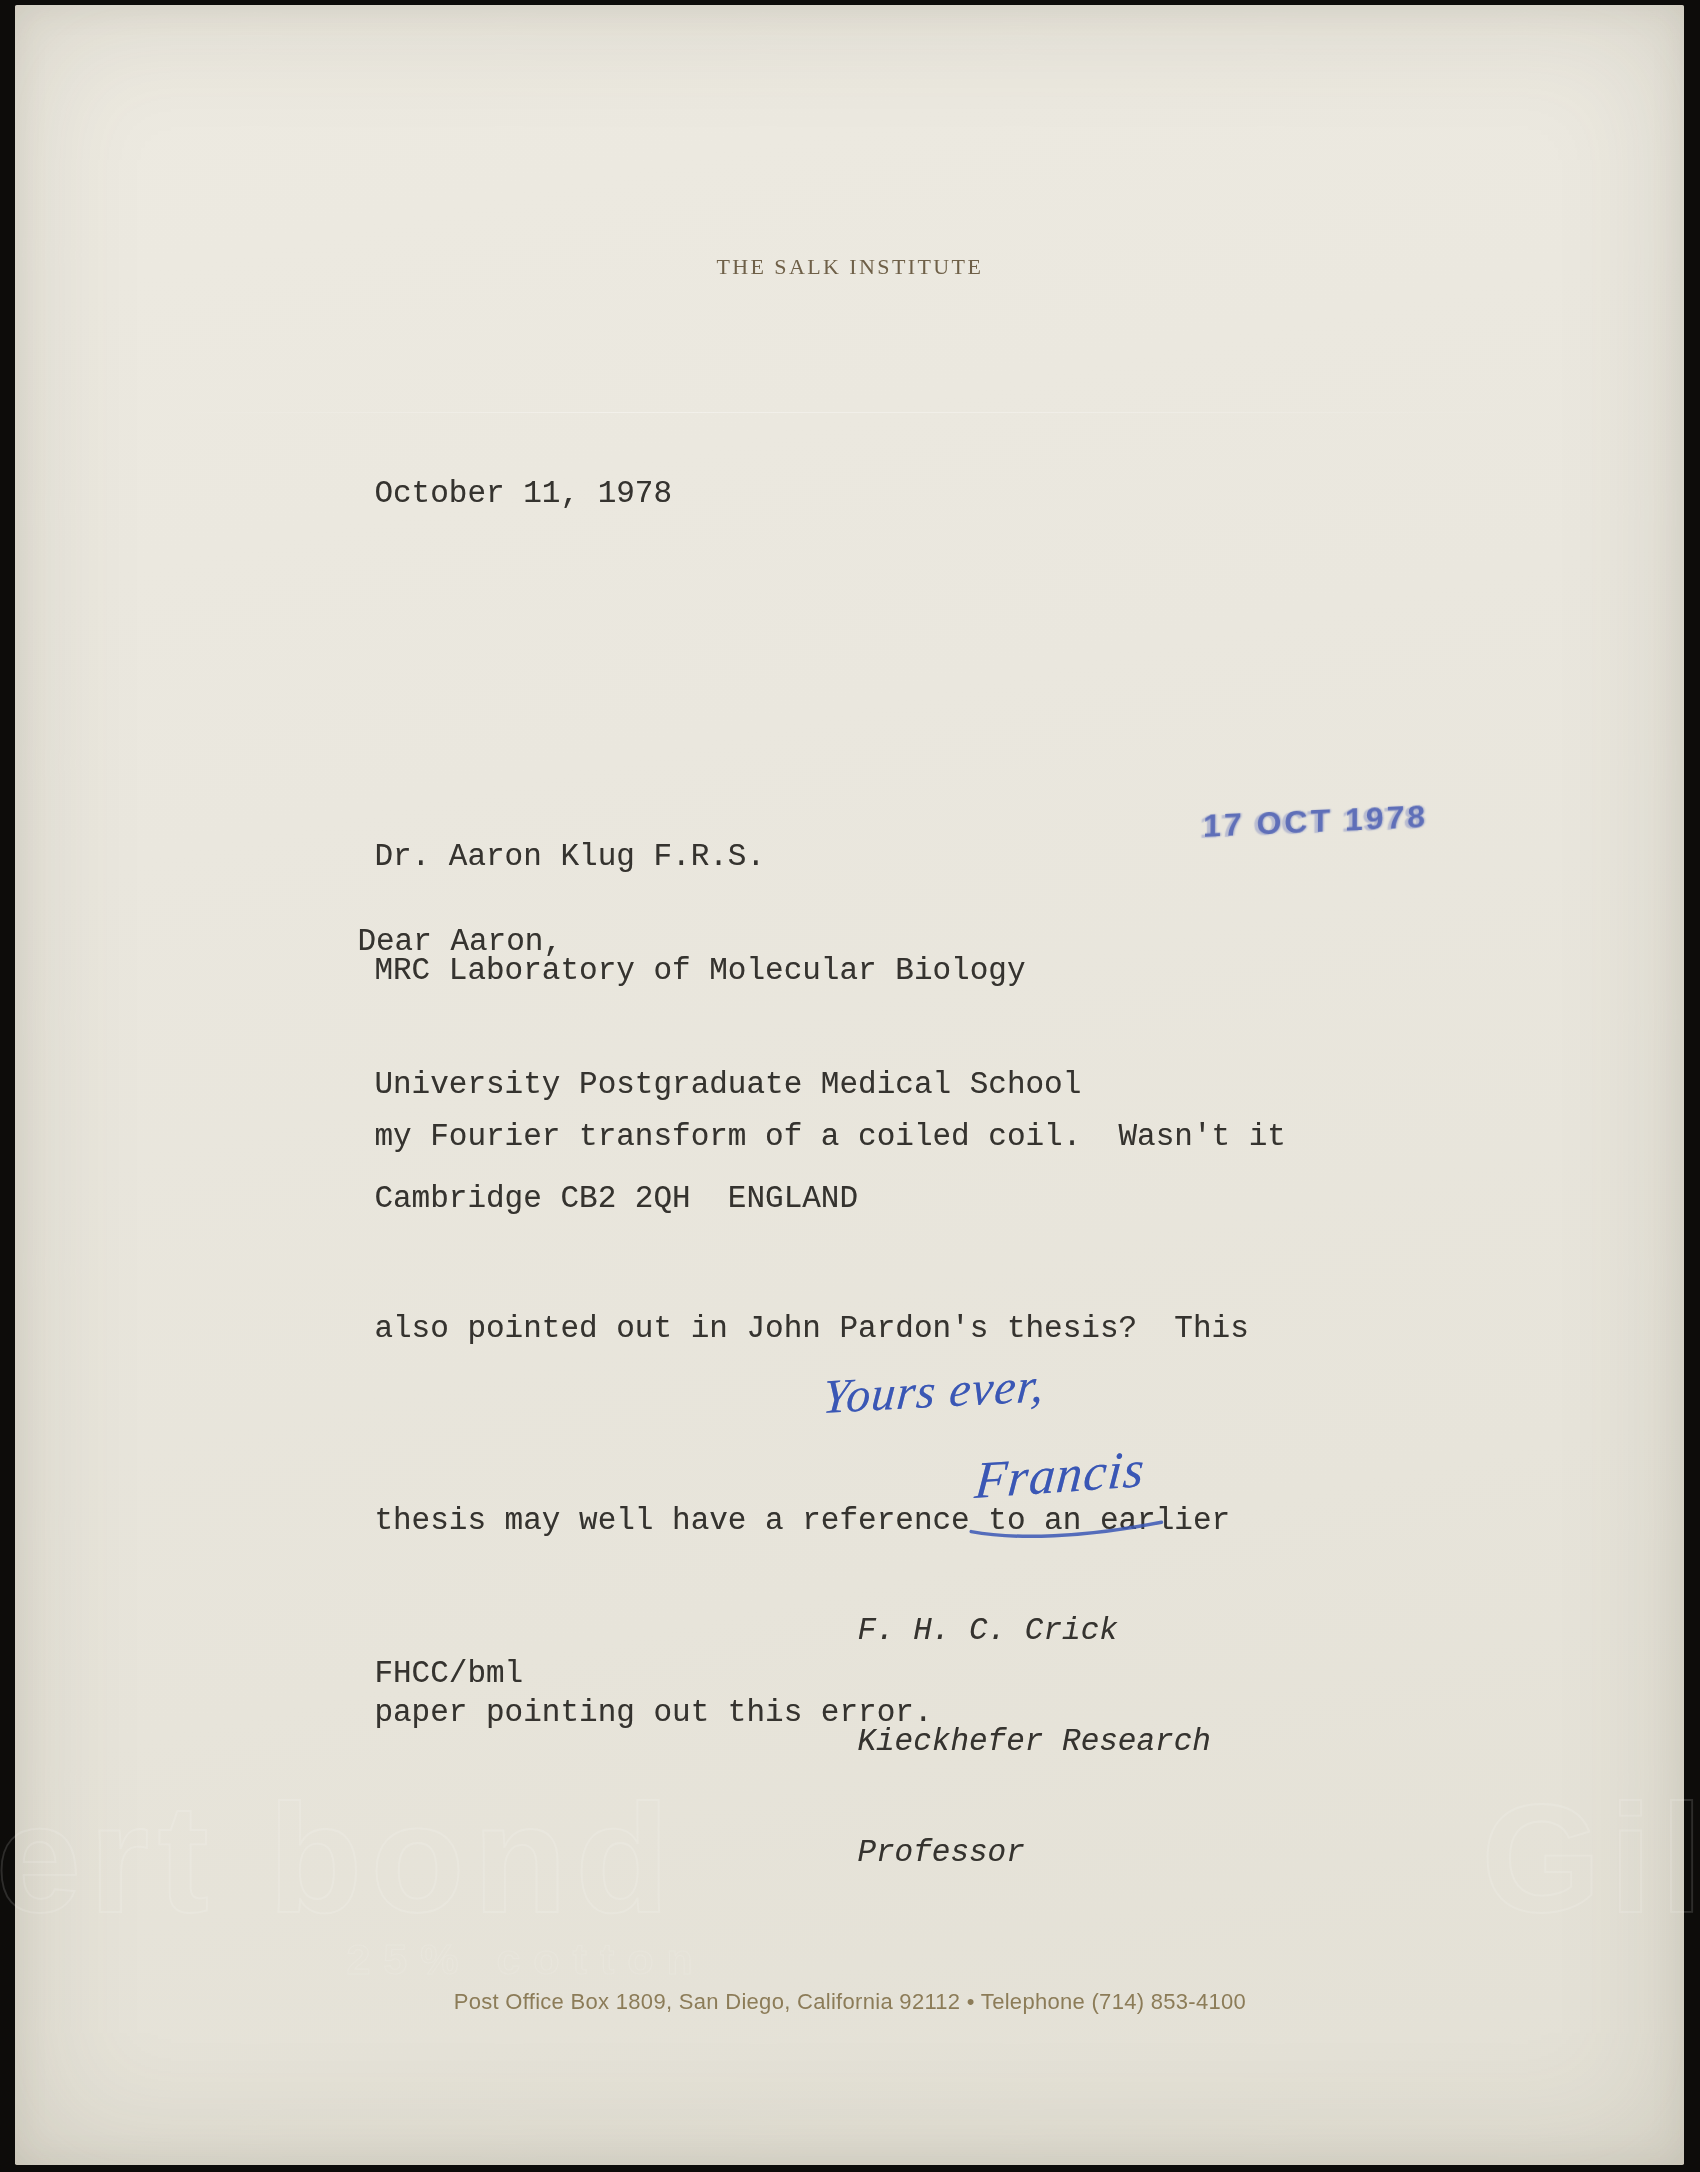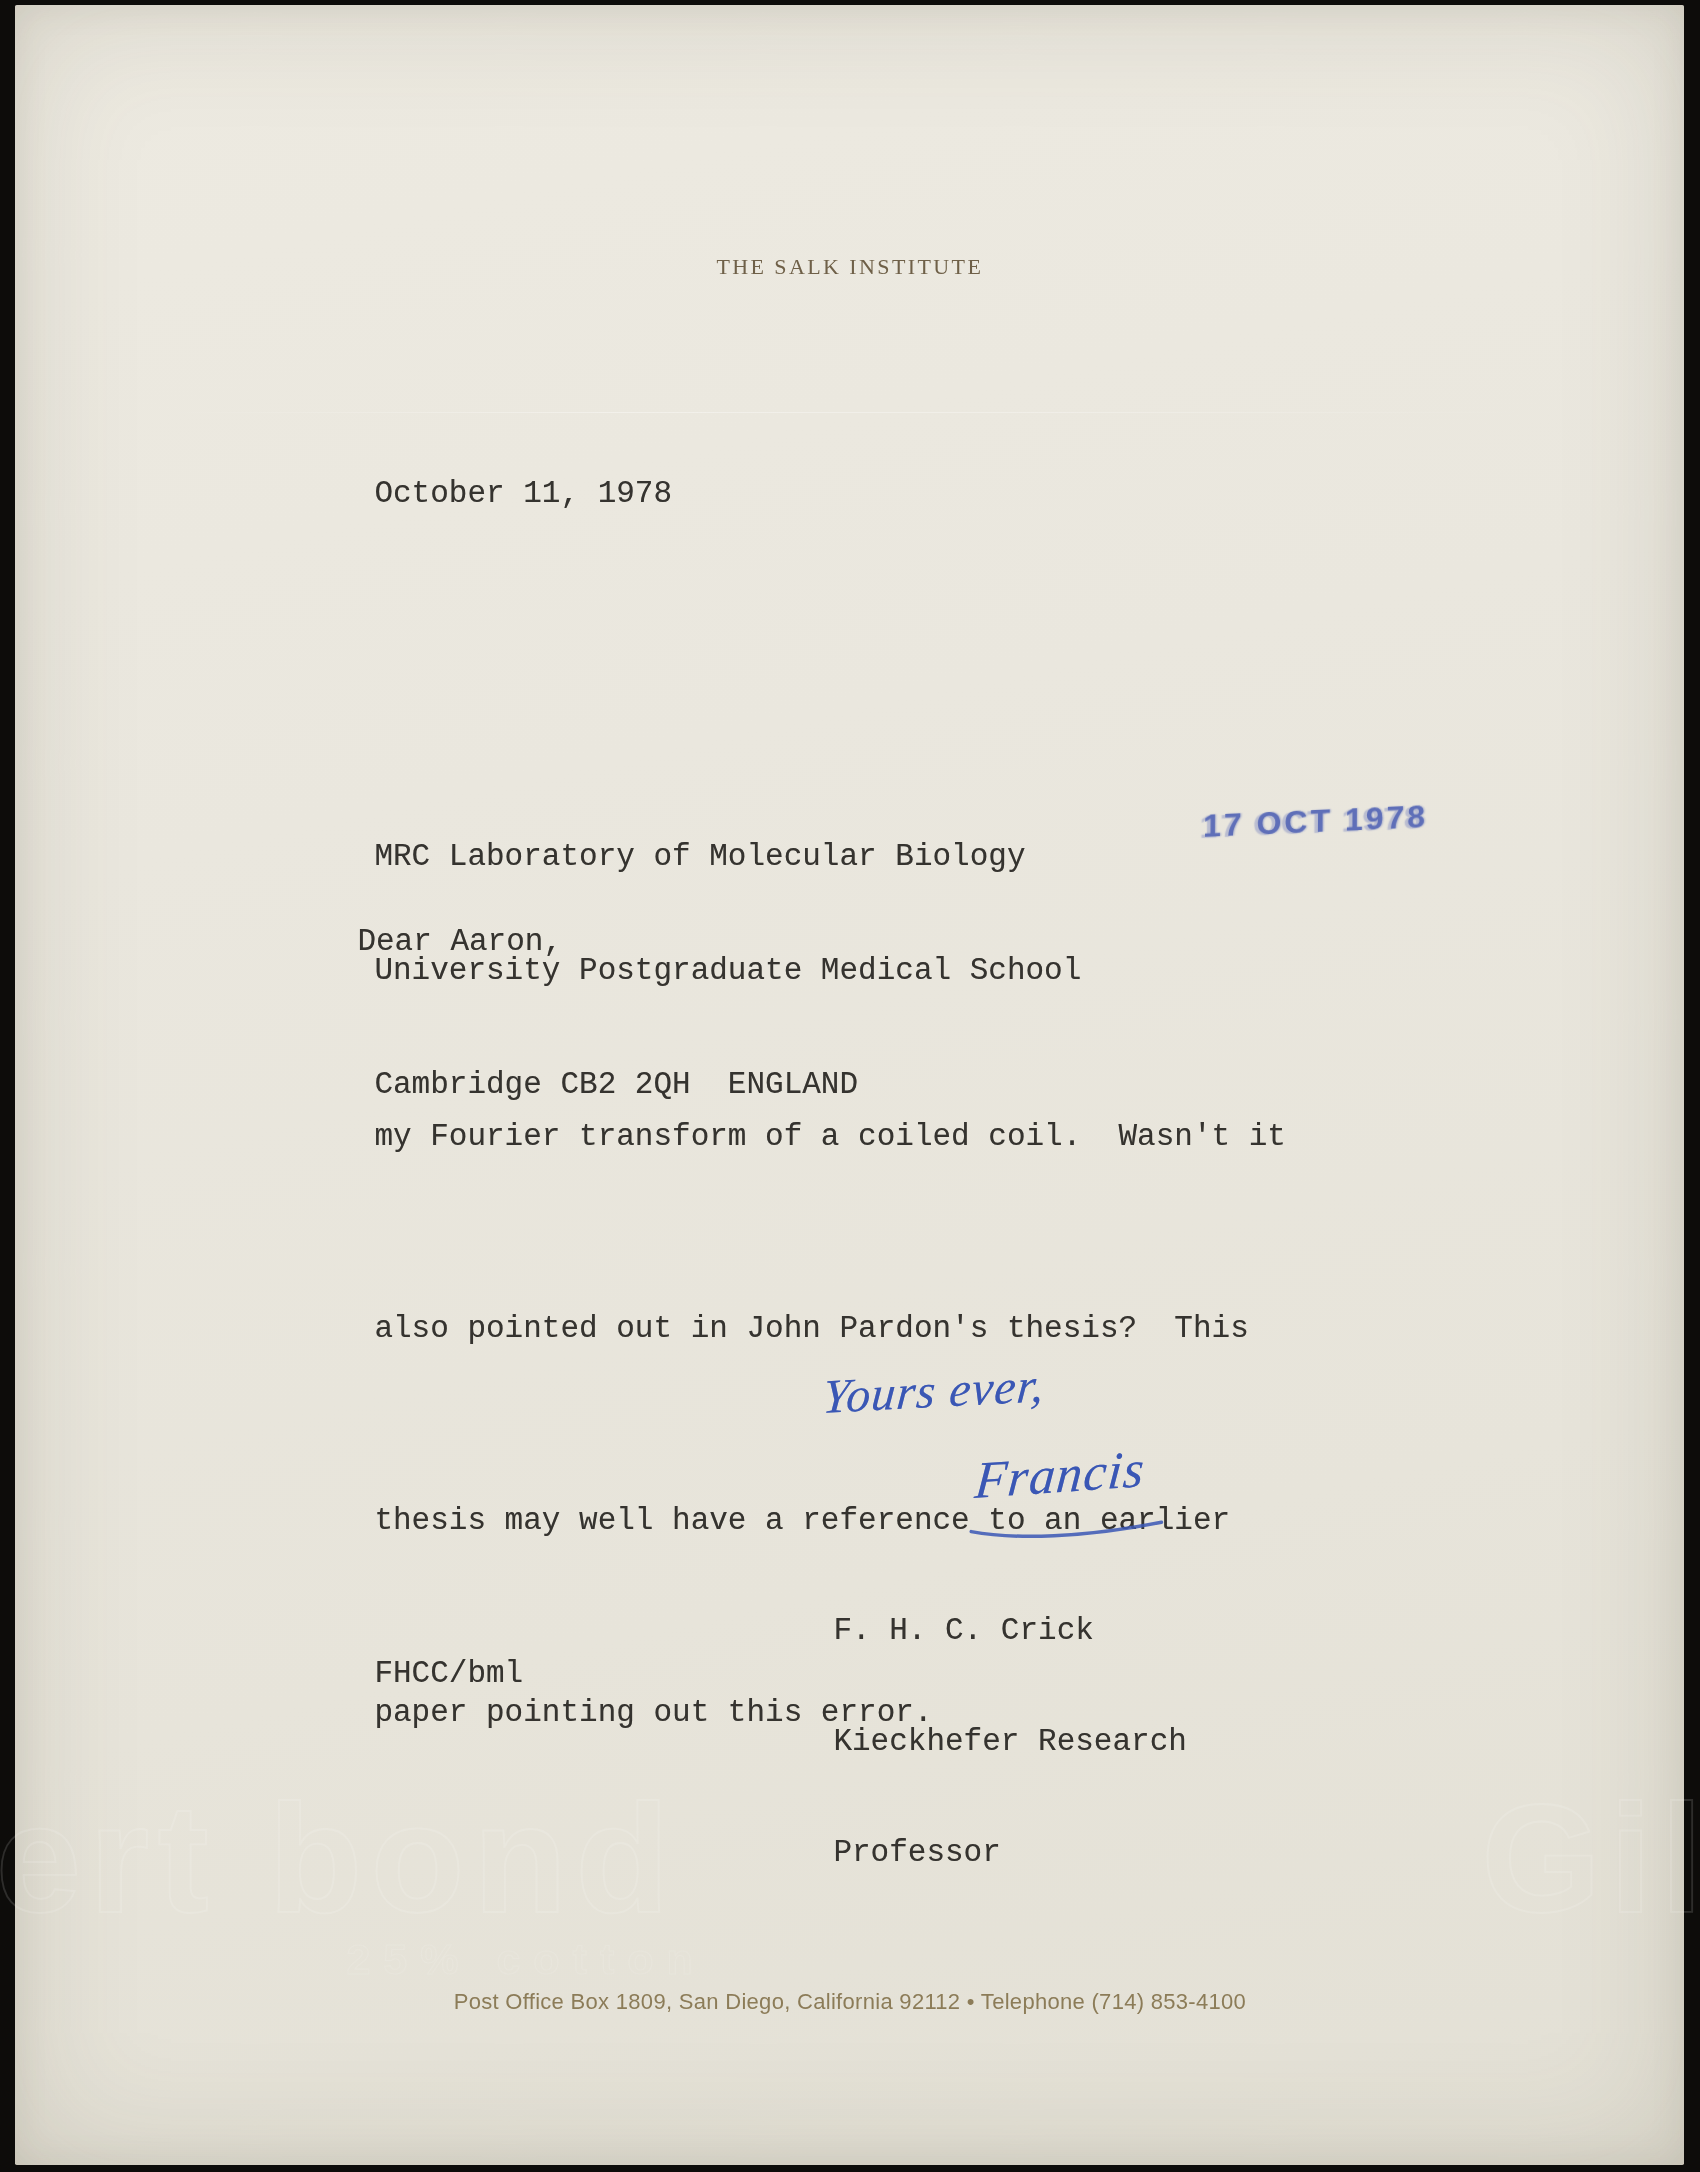--- a/index.html
+++ b/index.html
@@ -87,21 +87,21 @@
     transform:rotate(-3deg) skewX(-8deg);
   }
   .signature-name{
     left:960px; top:1440px;
     font-size:52px;
     transform:rotate(-4deg) skewX(-9deg);
   }
   .signature-flourish{
     position:absolute; left:952px; top:1509px;
   }
-  .typed-signature{position:absolute; left:818px; top:1533px; line-height:37px;}
+  .typed-signature{position:absolute; left:842px; top:1533px; line-height:37px;font-style:italic;}
   .typist-reference{position:absolute; left:359px; top:1651px;}
   .watermark{
     position:absolute;
     font-family:"Liberation Sans", sans-serif;
     font-weight:700;
     color:transparent;
     -webkit-text-stroke:1.8px rgba(255,255,255,.45);
     opacity:.30;
     white-space:pre;
     letter-spacing:8.3px;
@@ -129,20 +129,21 @@
 
 <div class="paper">
 
   <div class="letterhead">THE SALK INSTITUTE</div>
 
   <div class="fold-line"></div>
 
   <div class="tw date-line">October 11, 1978</div>
 
   <div class="tw recipient">
+    <div>Dr. Aaron Klug F.R.S.</div>
     <div>MRC Laboratory of Molecular Biology</div>
     <div>University Postgraduate Medical School</div>
     <div>Cambridge CB2 2QH  ENGLAND</div>
   </div>
 
   <div class="stamp">17 OCT 1978</div>
 
   <div class="tw salutation">Dear Aaron,</div>
 
   <div class="tw letter-body">

